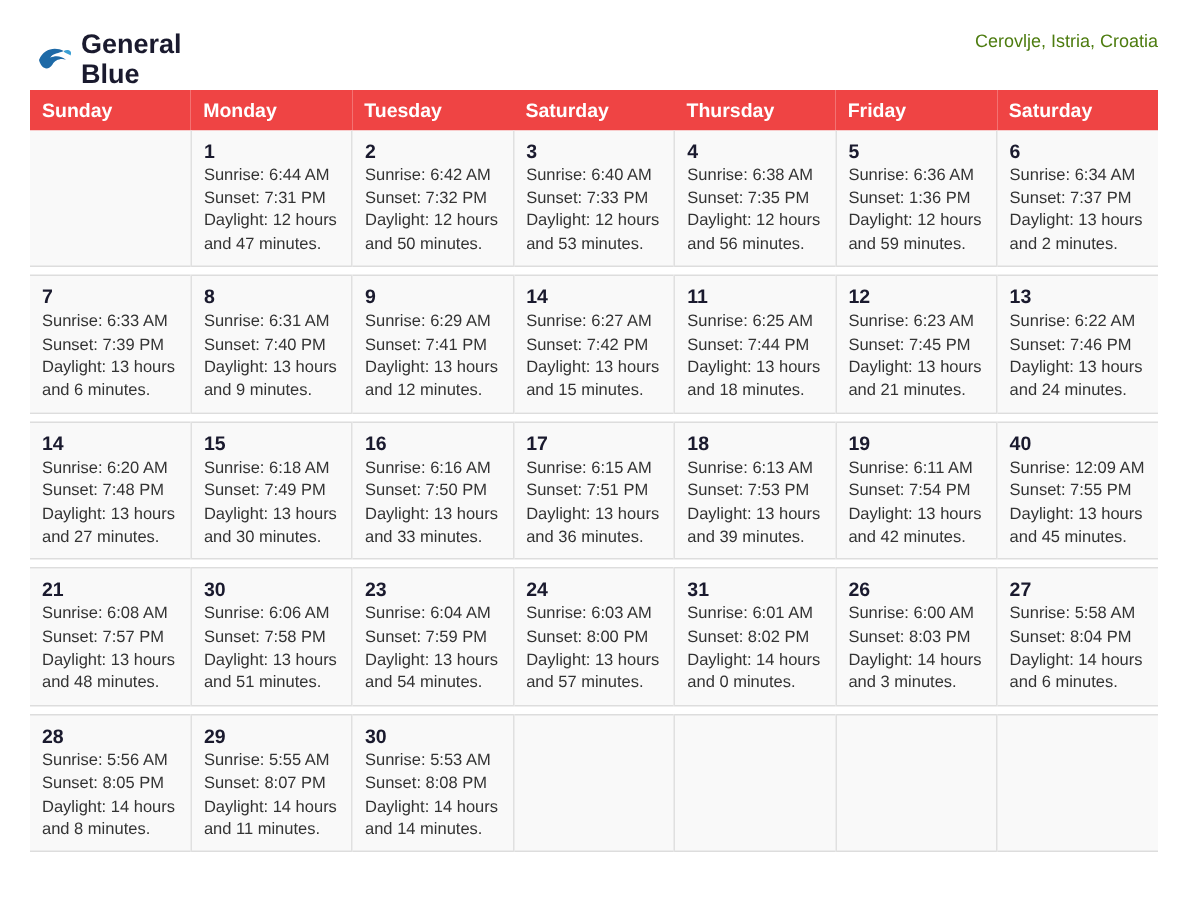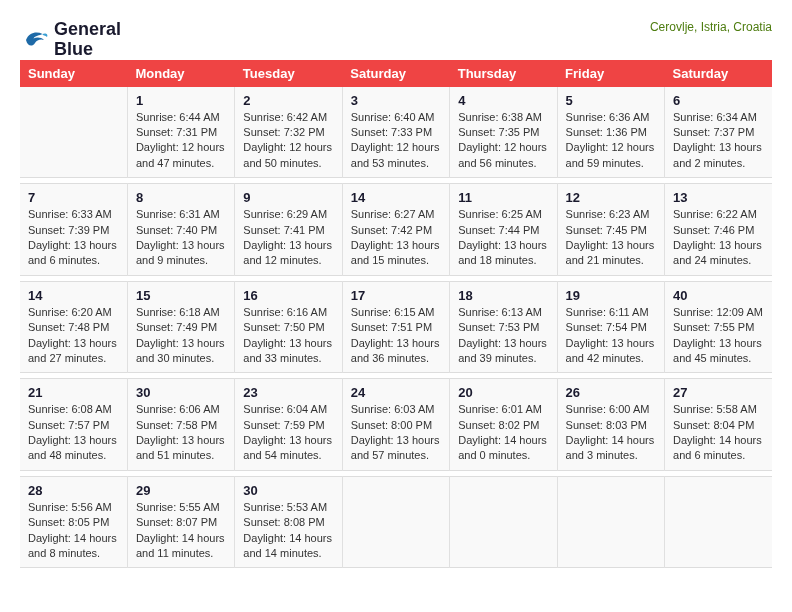--- a/index.html
+++ b/index.html
@@ -306,21 +306,21 @@
 and 54 minutes.</div>
         </td>
         <td>
           <div class="day-number">24</div>
           <div class="day-detail">Sunrise: 6:03 AM
 Sunset: 8:00 PM
 Daylight: 13 hours
 and 57 minutes.</div>
         </td>
         <td>
-          <div class="day-number">20</div>
+          <div class="day-number">31</div>
           <div class="day-detail">Sunrise: 6:01 AM
 Sunset: 8:02 PM
 Daylight: 14 hours
 and 0 minutes.</div>
         </td>
         <td>
           <div class="day-number">26</div>
           <div class="day-detail">Sunrise: 6:00 AM
 Sunset: 8:03 PM
 Daylight: 14 hours

